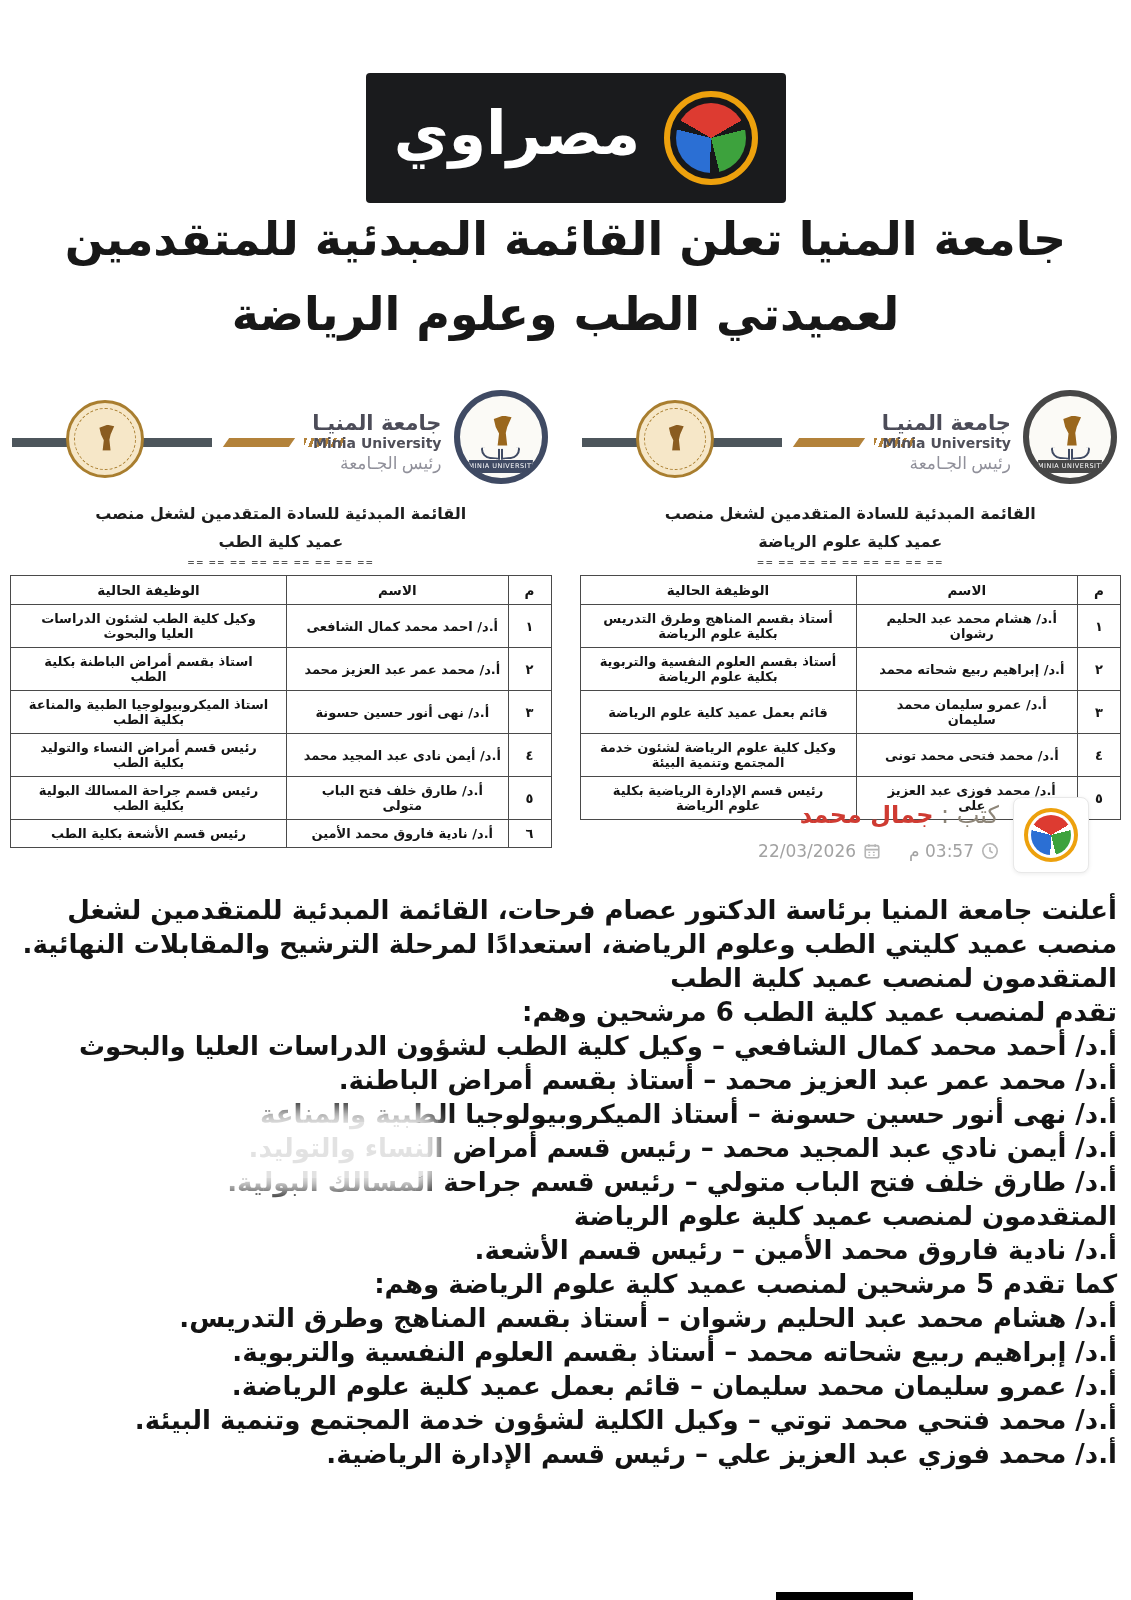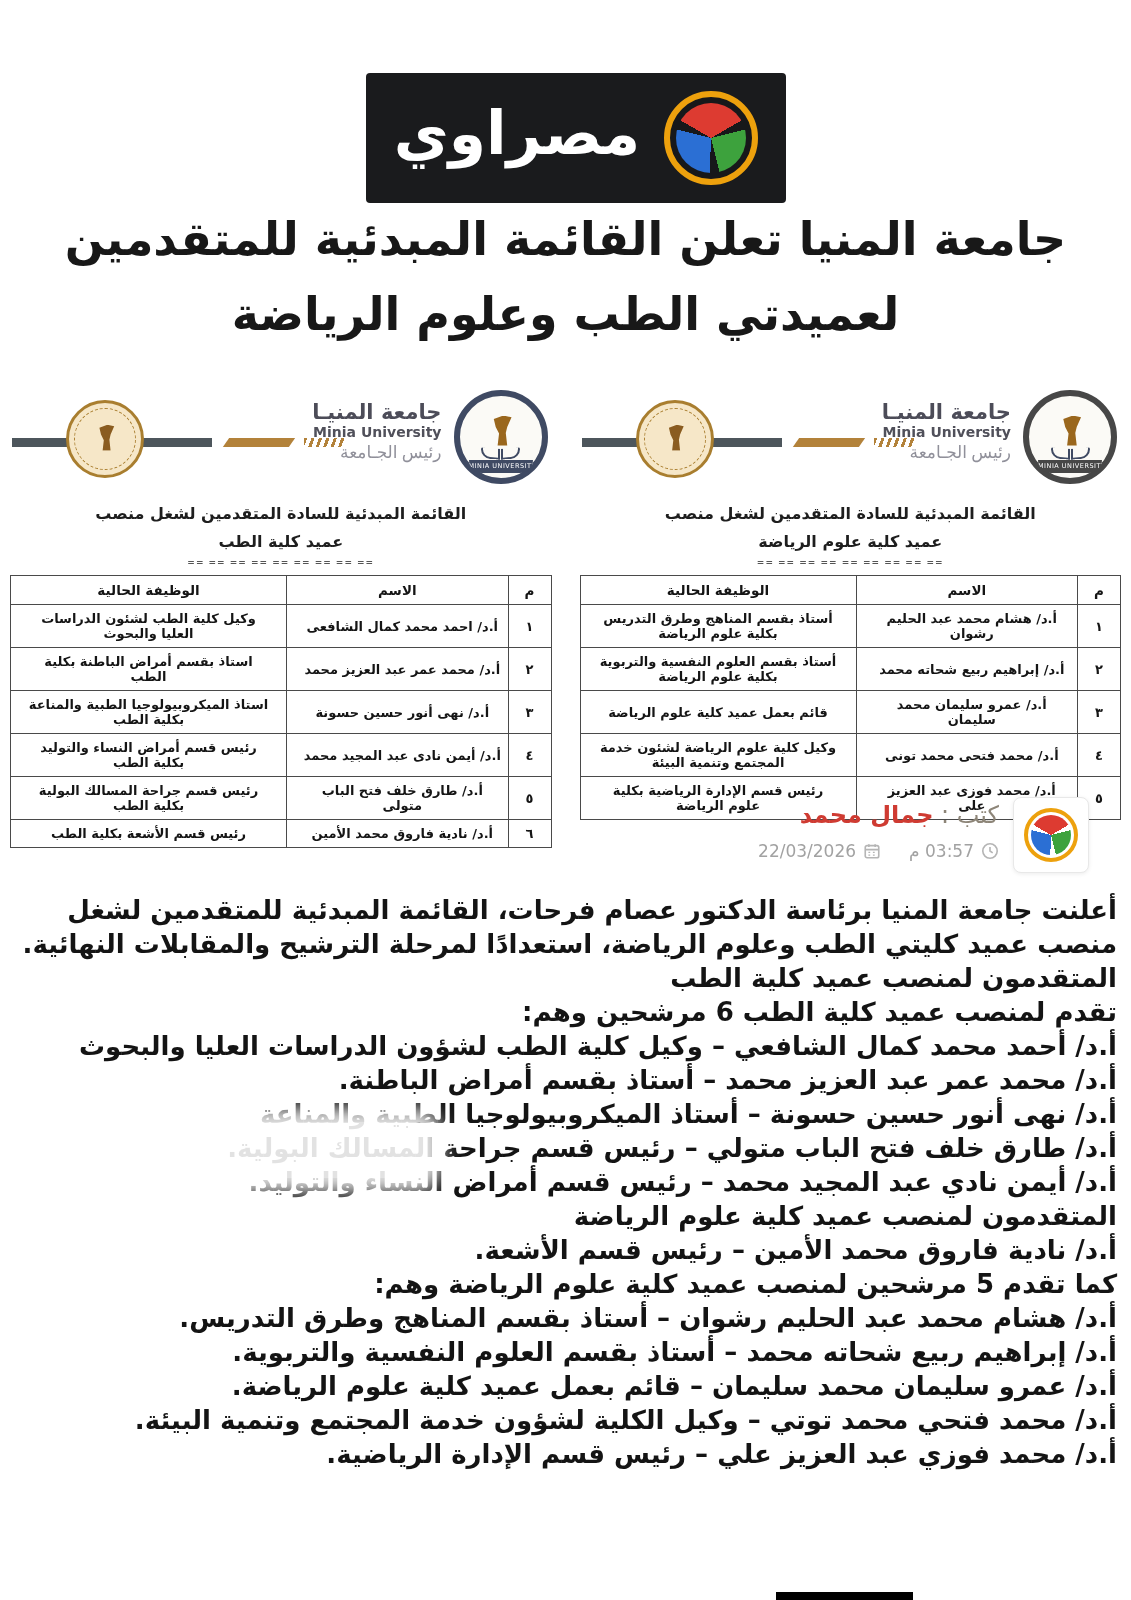--- a/index.html
+++ b/index.html
@@ -33,21 +33,21 @@
     clip-path: polygon(62% 0%, 96% 6%, 78% 38%, 72% 58%, 78% 100%, 38% 100%, 44% 60%, 30% 38%, 22% 12%); }
   .seal-book { display:flex; gap:1px; margin-top:2px; }
   .seal-book span { width:19px; height:11px; border:2px solid #3f4a63; border-top:none; display:block; }
   .seal-book span:first-child { border-radius:2px 0 0 9px; transform:skewY(5deg); }
   .seal-book span:last-child  { border-radius:0 2px 9px 0; transform:skewY(-5deg); }
   .seal-ribbon { position:absolute; bottom:5px; left:50%; transform:translateX(-50%);
     width:64px; height:13px; background:#3f4a63; border-radius:0 0 30px 30px;
     color:#ffffff; font-size:6.5px; line-height:13px; text-align:center; letter-spacing:0.5px; white-space:nowrap; overflow:hidden; }
   .doc-sports .seal-ribbon { background:#474747; }
   .org-text { position:absolute; right:110px; top:12px; text-align:right; direction:rtl; }
-  .org-ar { font-size:21px; font-weight:bold; color:#4c4c58; }
+  .org-ar { font-size:21px; font-weight:bold; color:#4c4c58;margin-top:11px; }
   .org-en { font-size:14px; font-weight:bold; color:#50505a; direction:ltr; }
   .org-role { font-size:17px; color:#90909a; margin-top:2px;font-family:Liberation Serif, serif; }
   .band-dark { position:absolute; left:2px; top:50px; width:200px; height:9px; background:#4d565c; }
   .band-gold { position:absolute; left:216px; top:50px; width:66px; height:9px; background:#b3823a; transform:skewX(-35deg); }
   .band-stripes { position:absolute; left:294px; top:50px; width:42px; height:9px;
     background: repeating-linear-gradient(110deg, #b3823a 0 3px, #ffffff 3px 7px); }
   .medallion { position:absolute; left:56px; top:12px; width:78px; height:78px; border-radius:50%;
     background:#f6e7c8; border:3px solid #a97e2f; }
   .medallion-ring { position:absolute; inset:5px; border:1px dashed #a97e2f; border-radius:50%; }
   .medallion-bust { position:absolute; left:50%; top:50%; transform:translate(-50%,-55%);
@@ -270,22 +270,22 @@
     </div>
   </div>
 
   <div class="article">
     <p>أعلنت جامعة المنيا برئاسة الدكتور عصام فرحات، القائمة المبدئية للمتقدمين لشغل منصب عميد كليتي الطب وعلوم الرياضة، استعدادًا لمرحلة الترشيح والمقابلات النهائية.</p>
     <p>المتقدمون لمنصب عميد كلية الطب</p>
     <p>تقدم لمنصب عميد كلية الطب 6 مرشحين وهم:</p>
     <p>أ.د/ أحمد محمد كمال الشافعي – وكيل كلية الطب لشؤون الدراسات العليا والبحوث</p>
     <p>أ.د/ محمد عمر عبد العزيز محمد – أستاذ بقسم أمراض الباطنة.</p>
     <p>أ.د/ نهى أنور حسين حسونة – أستاذ الميكروبيولوجيا الطبية والمناعة</p>
+    <p>أ.د/ أيمن نادي عبد المجيد محمد – رئيس قسم أمراض النساء والتوليد.</p>
     <p>أ.د/ طارق خلف فتح الباب متولي – رئيس قسم جراحة المسالك البولية.</p>
-    <p>أ.د/ أيمن نادي عبد المجيد محمد – رئيس قسم أمراض النساء والتوليد.</p>
     <p>المتقدمون لمنصب عميد كلية علوم الرياضة</p>
     <p>أ.د/ نادية فاروق محمد الأمين – رئيس قسم الأشعة.</p>
     <p>كما تقدم 5 مرشحين لمنصب عميد كلية علوم الرياضة وهم:</p>
     <p>أ.د/ هشام محمد عبد الحليم رشوان – أستاذ بقسم المناهج وطرق التدريس.</p>
     <p>أ.د/ إبراهيم ربيع شحاته محمد – أستاذ بقسم العلوم النفسية والتربوية.</p>
     <p>أ.د/ عمرو سليمان محمد سليمان – قائم بعمل عميد كلية علوم الرياضة.</p>
     <p>أ.د/ محمد فتحي محمد توتي – وكيل الكلية لشؤون خدمة المجتمع وتنمية البيئة.</p>
     <p>أ.د/ محمد فوزي عبد العزيز علي – رئيس قسم الإدارة الرياضية.</p>
   </div>
 

